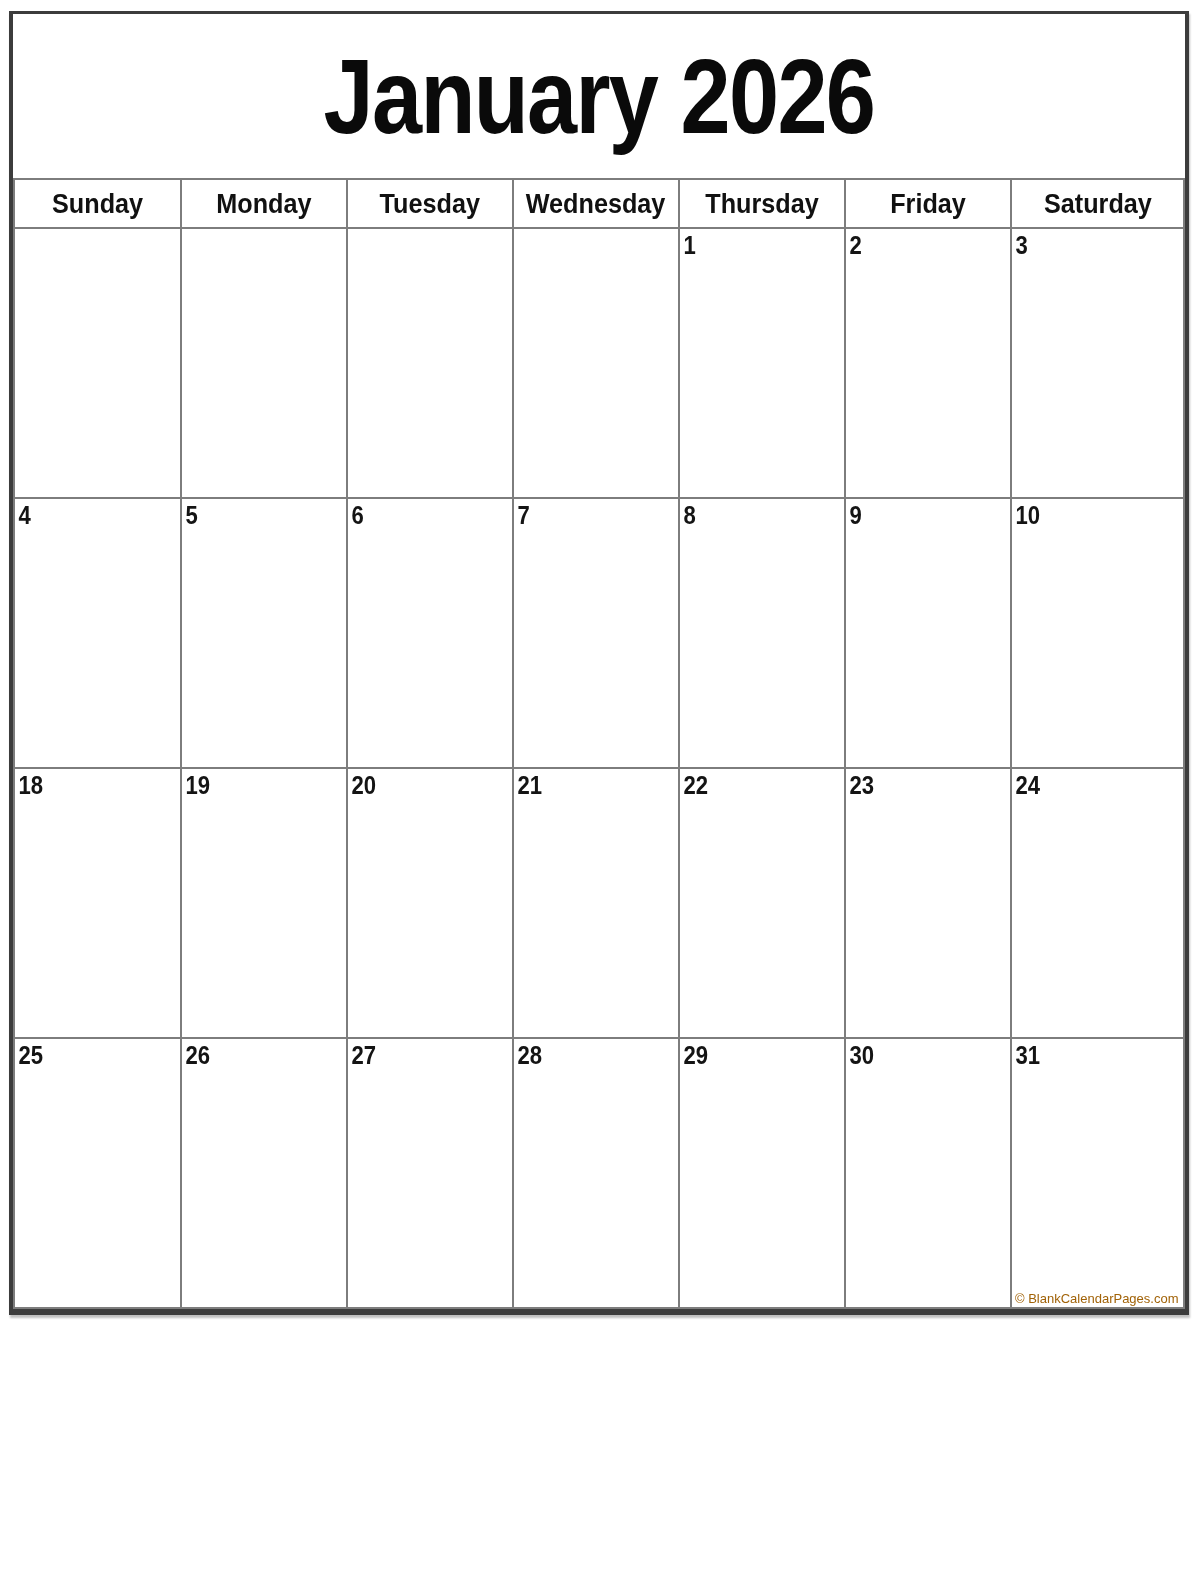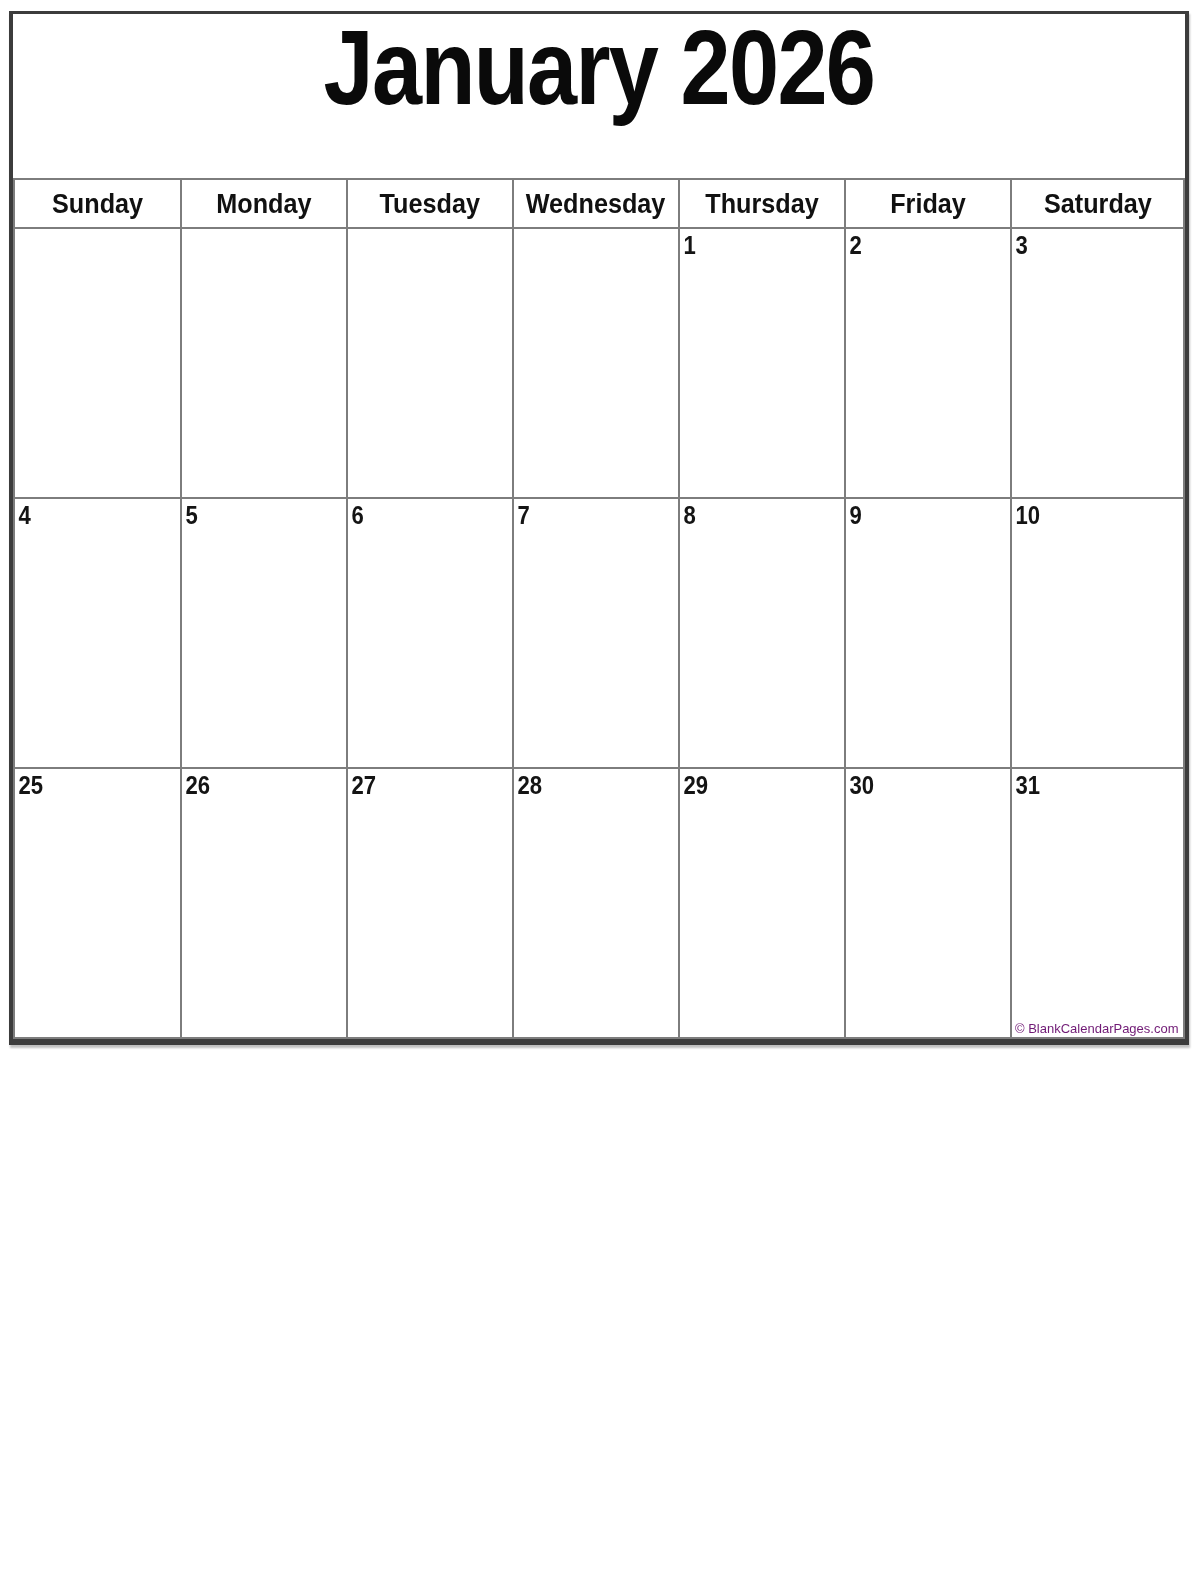--- a/index.html
+++ b/index.html
@@ -19,20 +19,21 @@
     width: 1172px;
     border-style: solid;
     border-color: #3c3c3c;
     border-width: 3px 4px 6px 4px;
     background: #ffffff;
     box-shadow: 1px 3px 2px rgba(0,0,0,0.25);
   }
   .title-area {
     height: 164px;
     display: flex;
+    align-items: center;
     justify-content: center;
     overflow: hidden;
   }
   .title-area h1 {
     margin: 0;
     font-size: 106px;
     font-weight: bold;
     color: #0a0a0a;
     letter-spacing: -2px;
     display: inline-block;
@@ -83,21 +84,21 @@
     transform: scaleX(0.85);
     transform-origin: 0 0;
     padding: 2px 0 0 4px;
     line-height: 1.1;
   }
   .copyright {
     position: absolute;
     left: 3px;
     bottom: 1px;
     font-size: 13px;
-    color: #701a75;
+    color: #a16207;
     white-space: nowrap;
     font-weight: normal;
   }
 </style>
 </head>
 <body>
 
 <div class="page">
   <div class="title-area">
     <h1>January 2026</h1>
@@ -137,20 +138,29 @@
       <tr>
         <td><span class="day-num">4</span></td>
         <td><span class="day-num">5</span></td>
         <td><span class="day-num">6</span></td>
         <td><span class="day-num">7</span></td>
         <td><span class="day-num">8</span></td>
         <td><span class="day-num">9</span></td>
         <td><span class="day-num">10</span></td>
       </tr>
       <tr>
+        <td><span class="day-num">18</span></td>
+        <td><span class="day-num">19</span></td>
+        <td><span class="day-num">20</span></td>
+        <td><span class="day-num">21</span></td>
+        <td><span class="day-num">22</span></td>
+        <td><span class="day-num">23</span></td>
+        <td><span class="day-num">24</span></td>
+      </tr>
+      <tr>
         <td><span class="day-num">25</span></td>
         <td><span class="day-num">26</span></td>
         <td><span class="day-num">27</span></td>
         <td><span class="day-num">28</span></td>
         <td><span class="day-num">29</span></td>
         <td><span class="day-num">30</span></td>
         <td>
           <span class="day-num">31</span>
           <div class="copyright">© BlankCalendarPages.com</div>
         </td>

